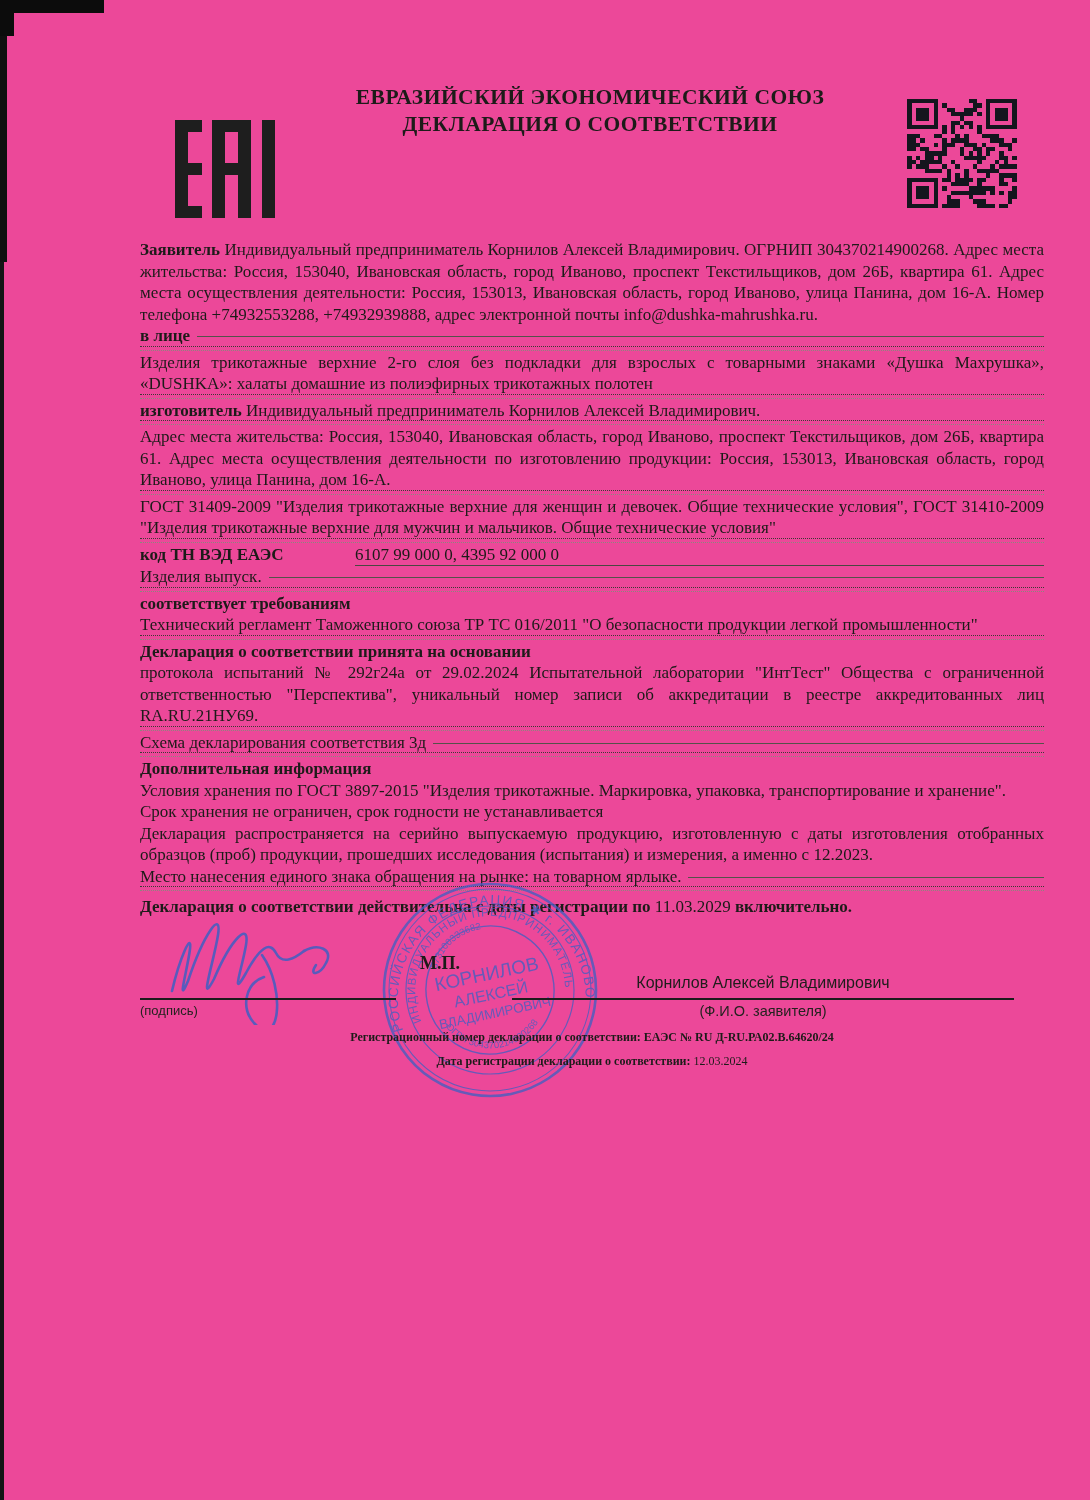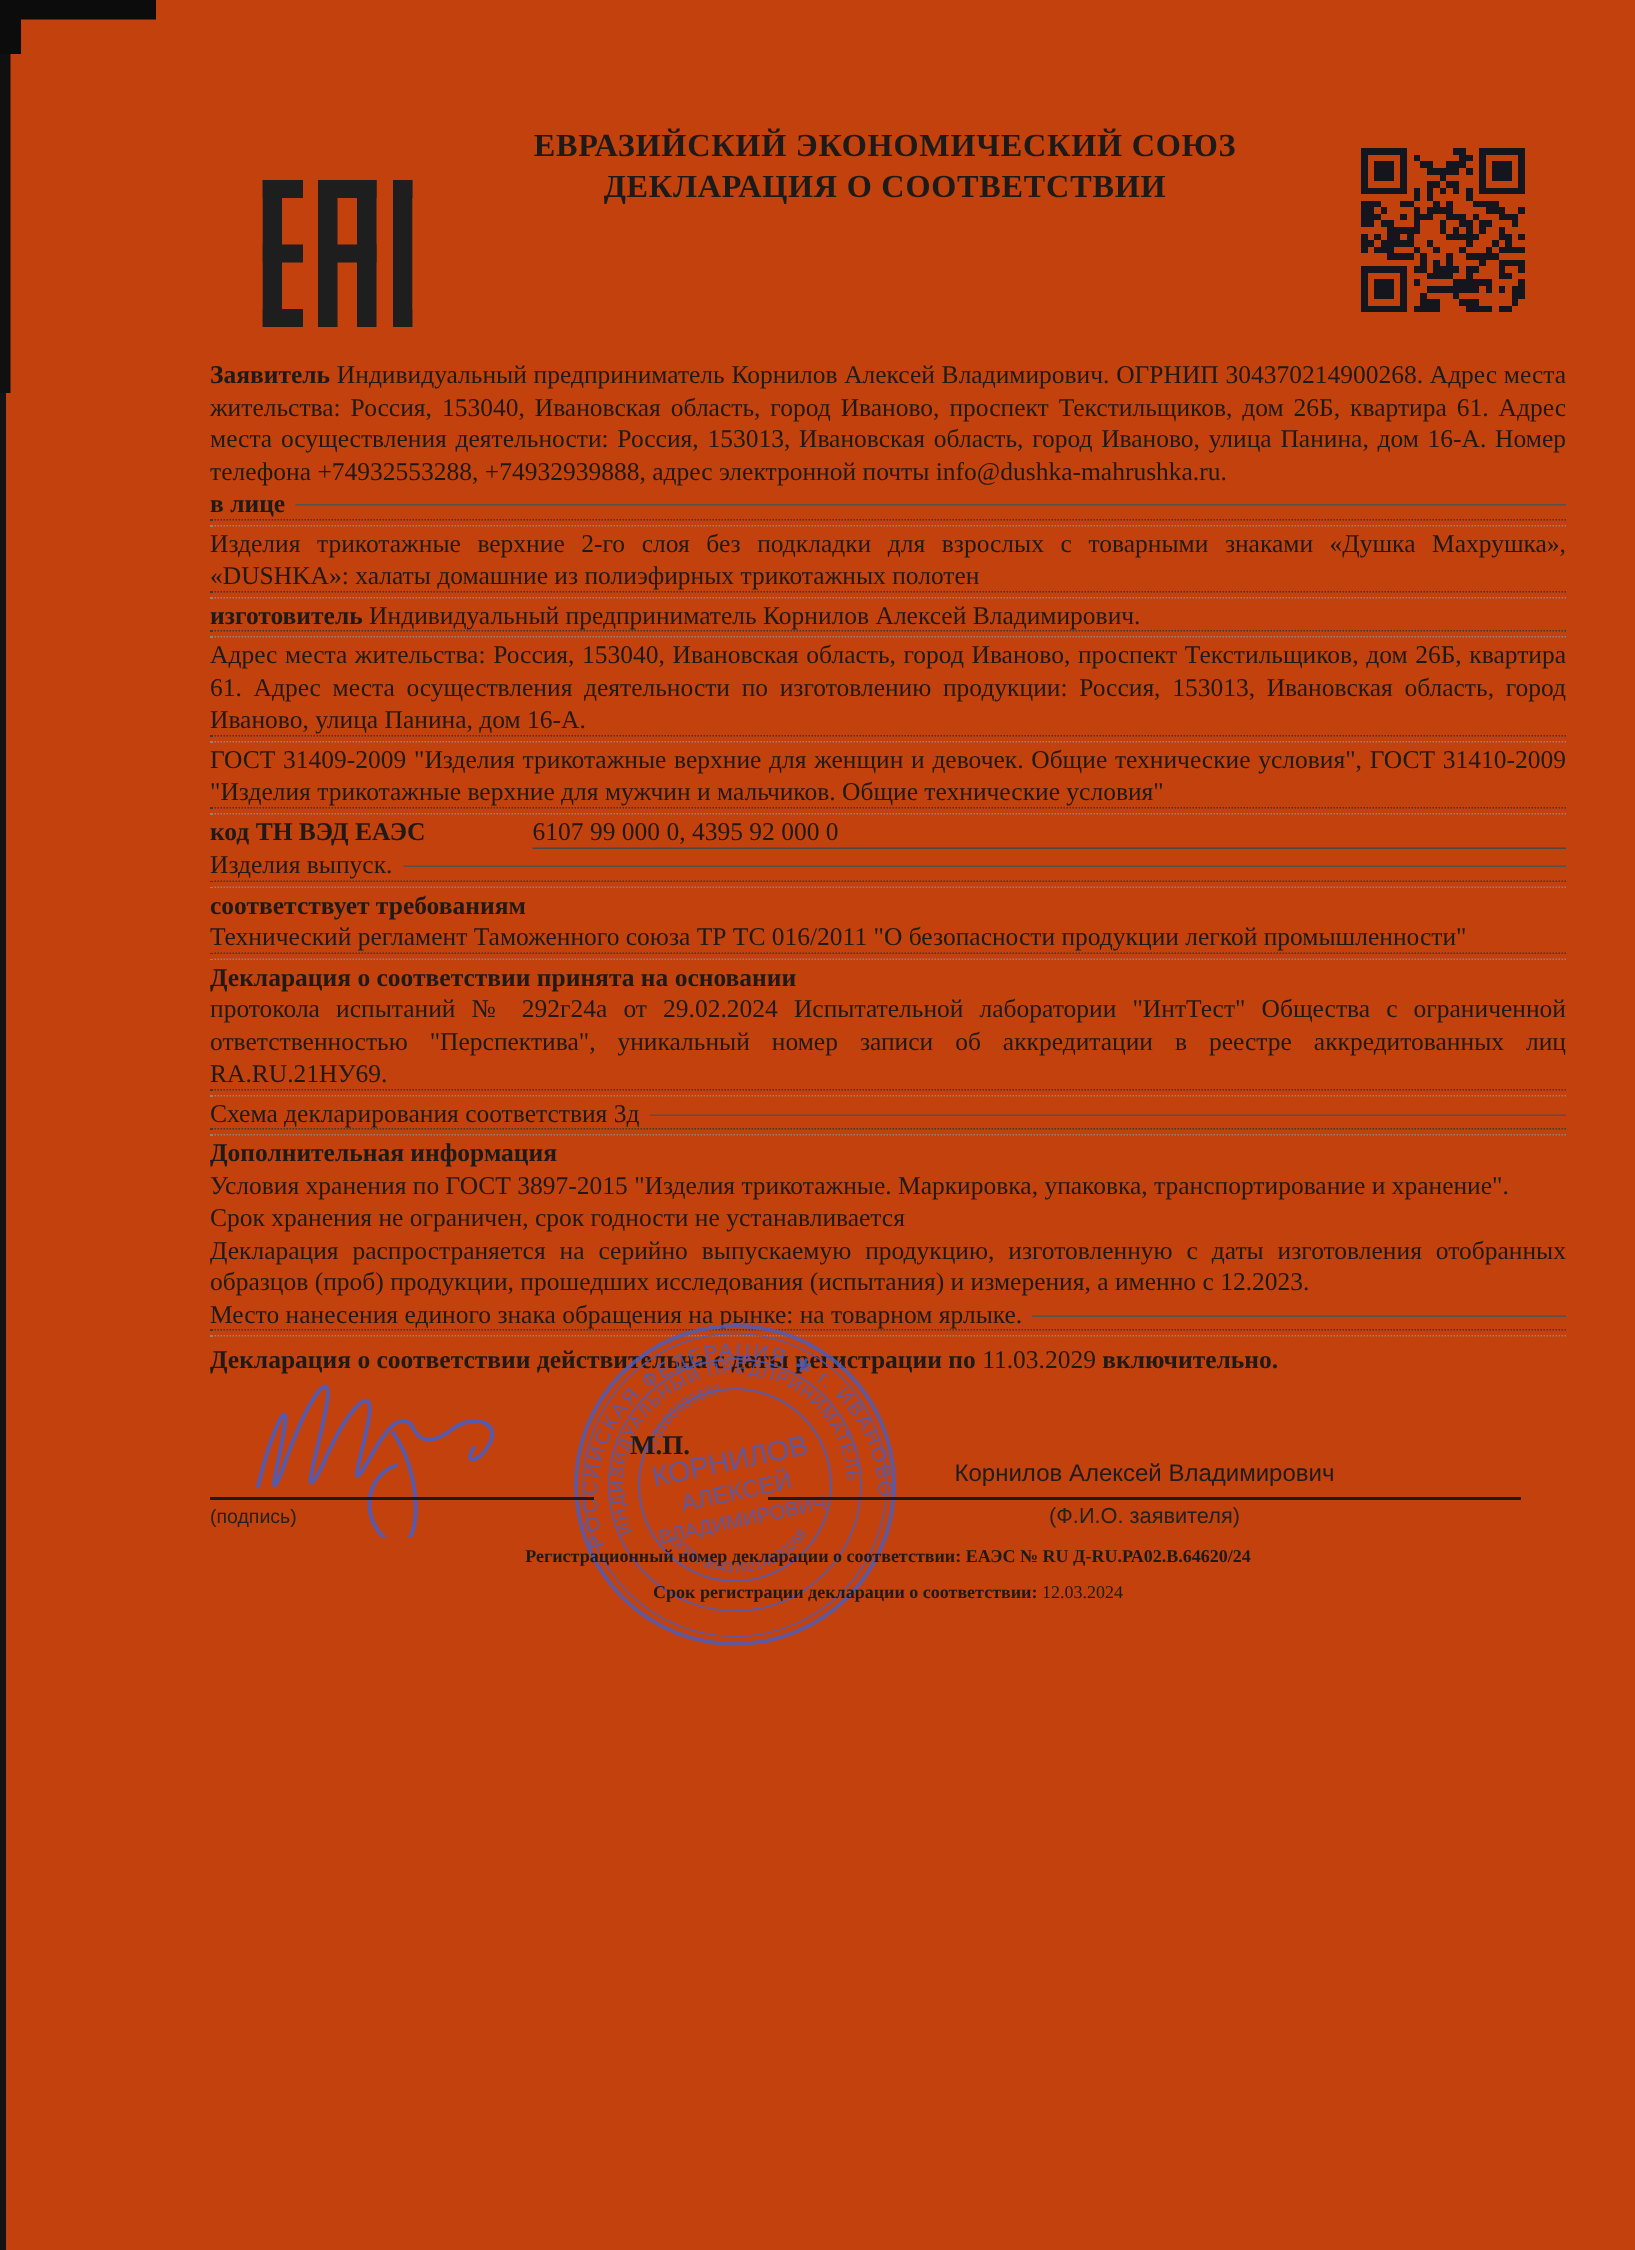--- a/index.html
+++ b/index.html
@@ -1,18 +1,18 @@
 <!DOCTYPE html>
 <html><head>
 <meta charset="utf-8">
 <style>
   html,body{margin:0;padding:0;background:#e8e8e6;}
   .page{
     position:relative;width:1090px;height:1500px;margin:0 auto;
-    background:#c2410c;overflow:hidden;
+    background:#ec4899;overflow:hidden;
     font-family:"Liberation Serif","DejaVu Serif",serif;
     color:#1d1b19;
   }
   
   .edge-line{position:absolute;left:0;top:0;width:4px;height:1500px;background:#141414;}
   .edge-line2{position:absolute;left:0;top:0;width:7px;height:262px;background:#101010;}
   .corner-top{position:absolute;left:0;top:0;width:104px;height:13px;background:#0c0c0c;}
   .corner-side{position:absolute;left:0;top:0;width:14px;height:36px;background:#0c0c0c;}
 
   
@@ -495,16 +495,16 @@
 
   <div class="mp">М.П.</div>
   <div class="sign-line"></div>
   <div class="sign-caption">(подпись)</div>
   <div class="fio-name">Корнилов Алексей Владимирович</div>
   <div class="fio-line"></div>
   <div class="fio-caption">(Ф.И.О. заявителя)</div>
 
   <div class="reg-block">
     <p><b>Регистрационный номер декларации о соответствии:</b> <b>ЕАЭС № RU Д-RU.РА02.В.64620/24</b></p>
-    <p><b>Срок регистрации декларации о соответствии:</b> <span>12.03.2024</span></p>
+    <p><b>Дата регистрации декларации о соответствии:</b> <span>12.03.2024</span></p>
   </div>
 
 </div>
 
 </body></html>

